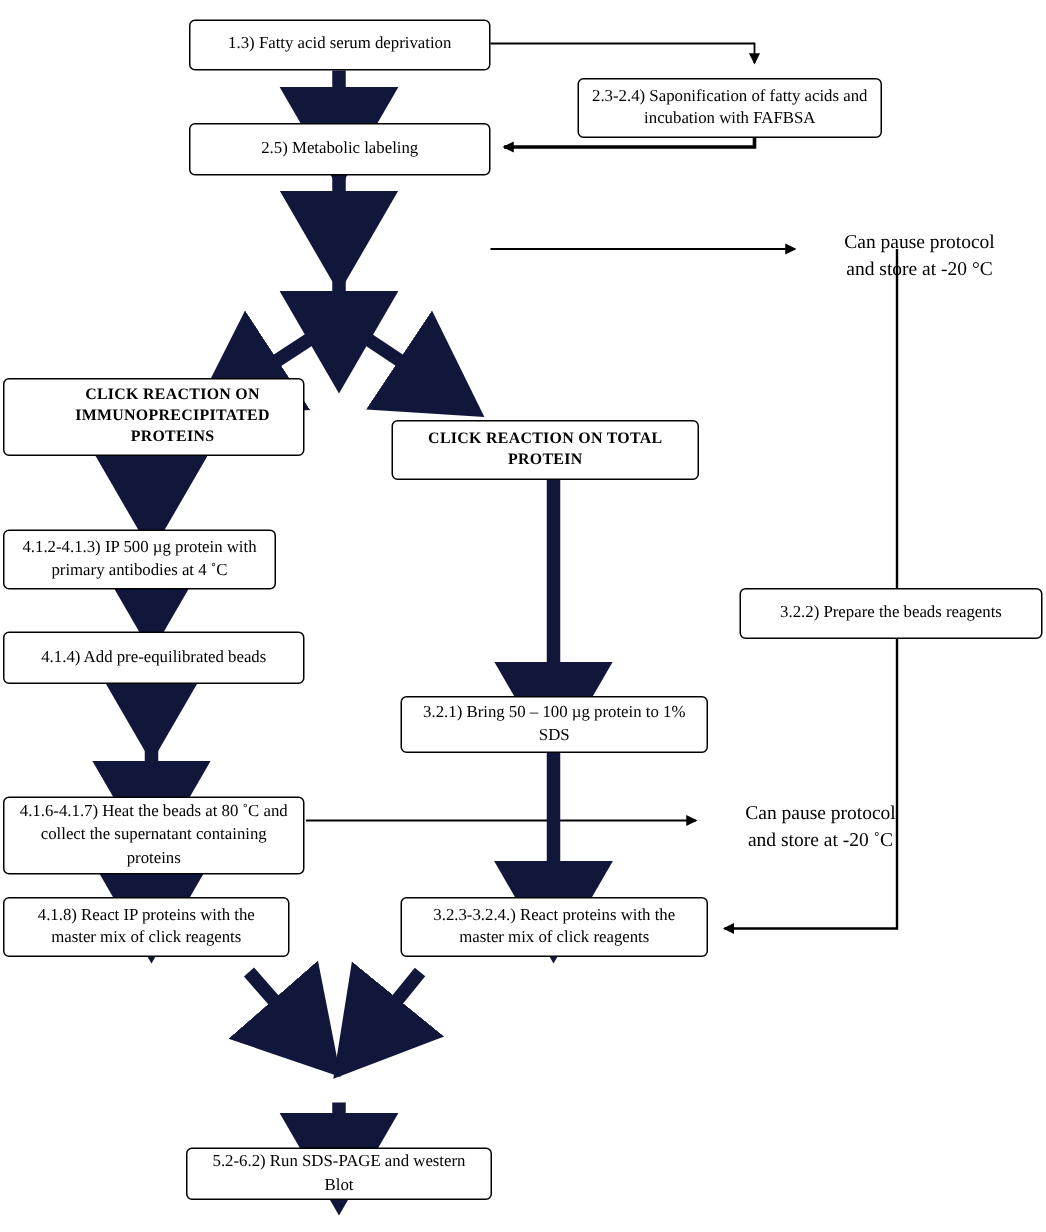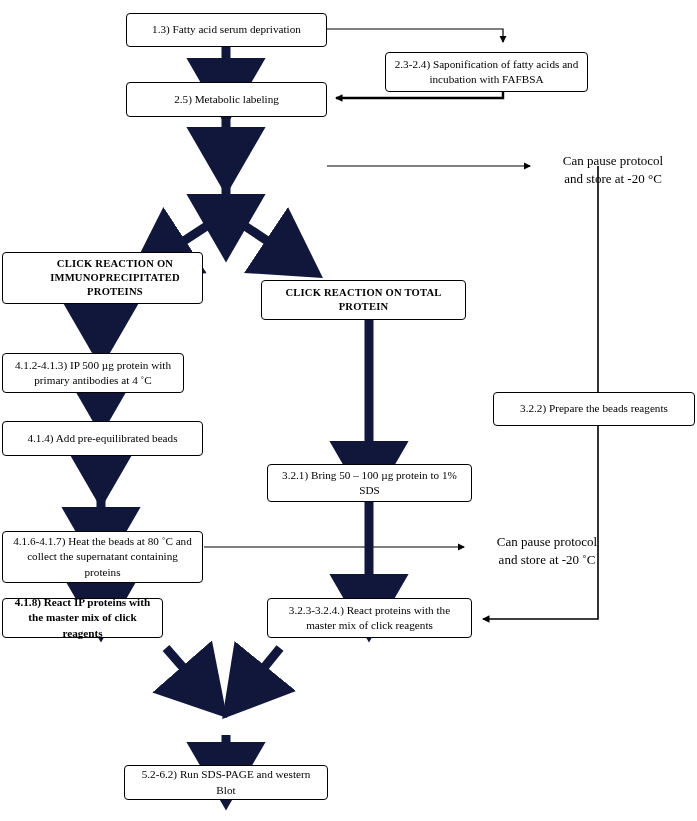--- a/index.html
+++ b/index.html
@@ -173,21 +173,21 @@
   </div>
 
 
   <div class="node" style="left:2px; top:531px; width:201px; height:52px;">
     <span>4.1.6-4.1.7) Heat the beads at 80 ˚C and collect the supernatant containing proteins</span>
   </div>
 
   <div class="note" style="left:472px; top:533px; width:150px;">Can pause protocol
 and store at -20 ˚C</div>
 
-  <div class="node" style="left:2px; top:598px; width:161px; height:40px;font-weight:bold;">
+  <div class="node" style="left:2px; top:598px; width:191px; height:40px;">
     <span>4.1.8) React IP proteins with the master mix of click reagents</span>
   </div>
 
   <div class="node" style="left:267px; top:464px; width:205px; height:38px;">
     <span>3.2.1) Bring 50 – 100 µg protein to 1% SDS</span>
   </div>
 
   <div class="node" style="left:267px; top:598px; width:205px; height:40px;align-items:center;">
     <span>3.2.3-3.2.4.) React proteins with the master mix of click reagents</span>
   </div>

